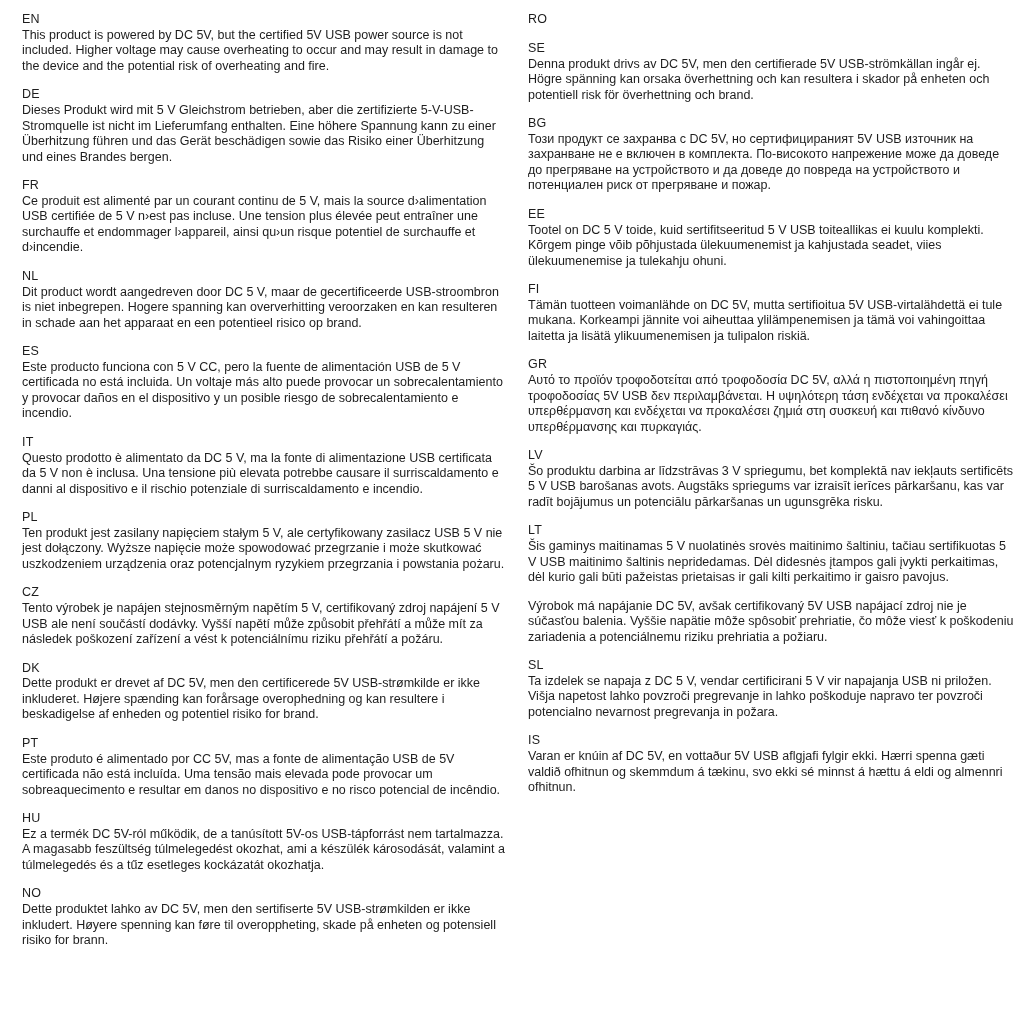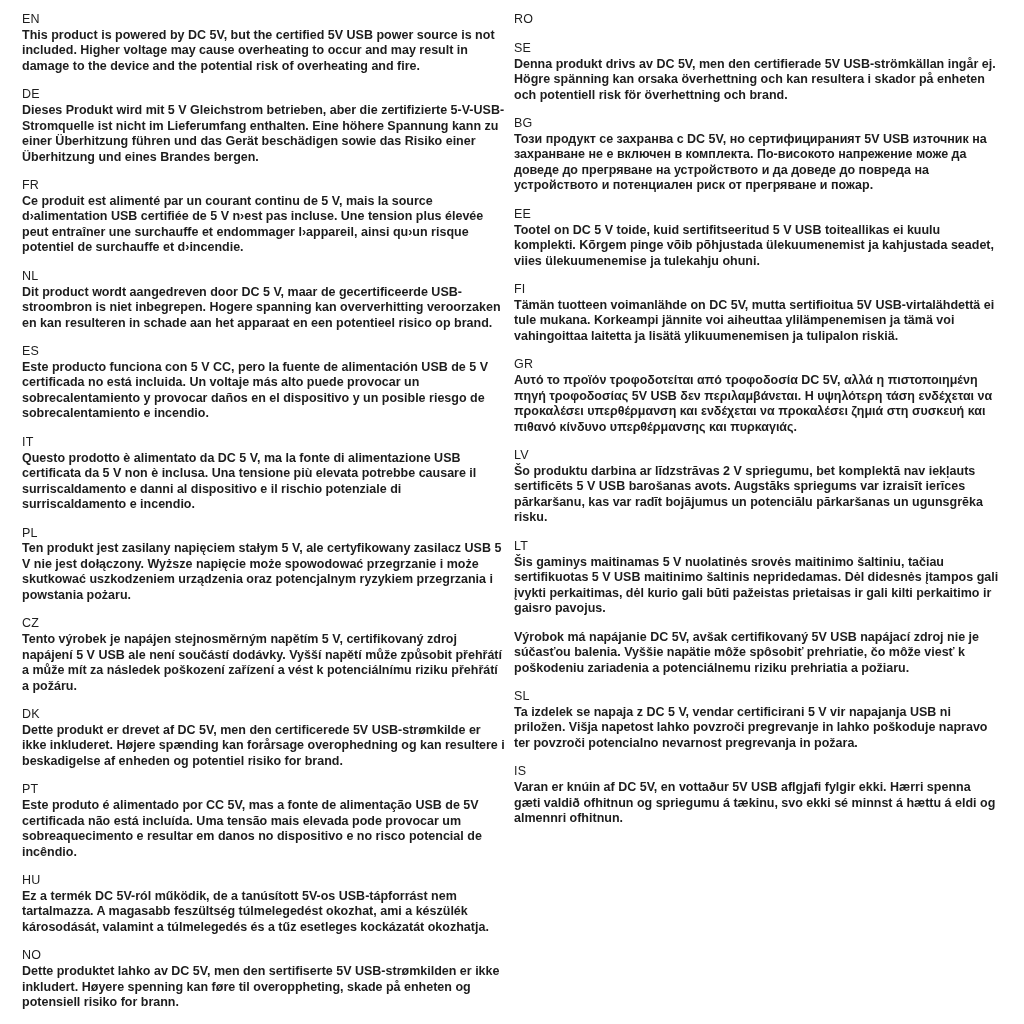--- a/index.html
+++ b/index.html
@@ -6,38 +6,38 @@
   html, body { background: #ffffff; }
   body {
     width: 1024px;
     height: 1024px;
     font-family: "Liberation Sans", sans-serif;
     color: #1d1d1d;
     overflow: hidden;
   }
   .page {
     display: flex;
-    gap: 6px;
+    gap: 20px;
     padding: 12px 14px 0 22px;
     width: 1024px;
   }
   .col {
     width: 486px;
     flex: 0 0 486px;
   }
   .lang-section { margin-bottom: 13px; }
   .lang-code {
     font-size: 12.5px;
     font-weight: 400;
     line-height: 1.26;
     letter-spacing: 0.2px;
   }
   .lang-text {
     font-size: 12.5px;
-    font-weight: 700;
+    font-weight: 400;
     line-height: 1.24;
   }
 </style>
 </head>
 <body>
 
 <div class="page">
   <div class="col" id="col-left">
   <section class="lang-section">
     <div class="lang-code">EN</div>
@@ -125,35 +125,35 @@
   </section>
 
   <section class="lang-section">
     <div class="lang-code">GR</div>
     <div class="lang-text">Αυτό το προϊόν τροφοδοτείται από τροφοδοσία DC 5V, αλλά η πιστοποιημένη πηγή τροφοδοσίας 5V USB δεν περιλαμβάνεται. Η υψηλότερη τάση ενδέχεται να προκαλέσει υπερθέρμανση και ενδέχεται να προκαλέσει ζημιά στη συσκευή και πιθανό κίνδυνο υπερθέρμανσης και πυρκαγιάς.</div>
   </section>
 
 
   <section class="lang-section">
     <div class="lang-code">LV</div>
-    <div class="lang-text">Šo produktu darbina ar līdzstrāvas 2 V spriegumu, bet komplektā nav iekļauts sertificēts 5 V USB barošanas avots. Augstāks spriegums var izraisīt ierīces pārkaršanu, kas var radīt bojājumus un potenciālu pārkaršanas un ugunsgrēka risku.</div>
+    <div class="lang-text">Šo produktu darbina ar līdzstrāvas 3 V spriegumu, bet komplektā nav iekļauts sertificēts 5 V USB barošanas avots. Augstāks spriegums var izraisīt ierīces pārkaršanu, kas var radīt bojājumus un potenciālu pārkaršanas un ugunsgrēka risku.</div>
   </section>
 
   <section class="lang-section">
     <div class="lang-code">LT</div>
     <div class="lang-text">Šis gaminys maitinamas 5 V nuolatinės srovės maitinimo šaltiniu, tačiau sertifikuotas 5 V USB maitinimo šaltinis nepridedamas. Dėl didesnės įtampos gali įvykti perkaitimas, dėl kurio gali būti pažeistas prietaisas ir gali kilti perkaitimo ir gaisro pavojus.</div>
   </section>
 
   <section class="lang-section">
     <div class="lang-text">Výrobok má napájanie DC 5V, avšak certifikovaný 5V USB napájací zdroj nie je súčasťou balenia. Vyššie napätie môže spôsobiť prehriatie, čo môže viesť k poškodeniu zariadenia a potenciálnemu riziku prehriatia a požiaru.</div>
   </section>
 
   <section class="lang-section">
     <div class="lang-code">SL</div>
     <div class="lang-text">Ta izdelek se napaja z DC 5 V, vendar certificirani 5 V vir napajanja USB ni priložen. Višja napetost lahko povzroči pregrevanje in lahko poškoduje napravo ter povzroči potencialno nevarnost pregrevanja in požara.</div>
   </section>
 
   <section class="lang-section">
     <div class="lang-code">IS</div>
-    <div class="lang-text">Varan er knúin af DC 5V, en vottaður 5V USB aflgjafi fylgir ekki. Hærri spenna gæti valdið ofhitnun og spriegumu á tækinu, svo ekki sé minnst á hættu á eldi og almennri ofhitnun.</div>
+    <div class="lang-text">Varan er knúin af DC 5V, en vottaður 5V USB aflgjafi fylgir ekki. Hærri spenna gæti valdið ofhitnun og skemmdum á tækinu, svo ekki sé minnst á hættu á eldi og almennri ofhitnun.</div>
   </section>
 </div>
 </div>
 
 </body></html>

